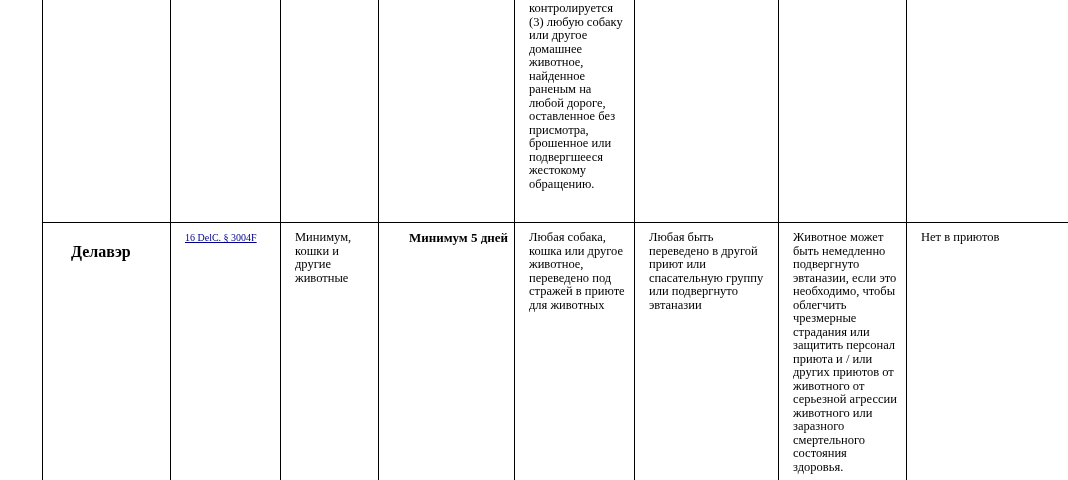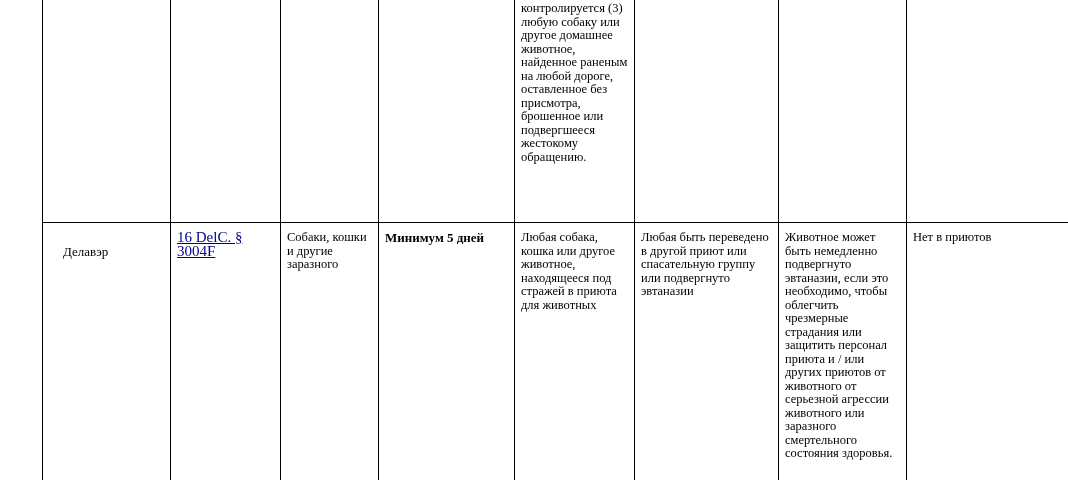--- a/index.html
+++ b/index.html
@@ -24,21 +24,21 @@
     position: absolute;
     left: 42px;
     top: 0px;
     width: 1026px;
     border-collapse: collapse;
     table-layout: fixed;
   }
   table.doc-table td {
     border: 1px solid #000000;
     vertical-align: top;
-    padding: 4px 6px 4px 6px;
+    padding: 4px 6px 4px 14px;
     font-family: "Liberation Serif", serif;
     font-size: 12.5px;
     line-height: 13.5px;
     word-wrap: break-word;
   }
   
   col.c0 { width: 128px; }
   col.c1 { width: 110px; }
   col.c2 { width: 98px; }
   col.c3 { width: 136px; }
@@ -55,37 +55,37 @@
   tr.row-top td.cell-content {
     padding-top: 2px;
   }
 
   tr.row-main td {
     height: 250px;
     padding-top: 8px;
   }
 
   .state-name {
-    font-weight: normal;
+    font-weight: bold;
     padding-left: 14px;
     display: block;
     padding-top: 14px;
-    font-size: 13px;
+    font-size: 16px;
   }
   .citation {
     color: #00008b;
     text-decoration: underline;
-    font-size: 15px;
+    font-size: 10px;
     line-height: 13.5px;
     display: block;
     cursor: pointer;
   }
   .bold-cell {
     font-weight: bold;
-    text-align: left;
+    text-align: right;
     font-size: 13px;
     display: block;
   }
   .plain {
     display: block;
   }
 </style>
 </head>
 <body>
 
@@ -117,27 +117,27 @@
       </tr>
 
       <tr class="row-main">
         <td>
           <span class="state-name">Делавэр</span>
         </td>
         <td>
           <span class="citation">16 DelC. § 3004F</span>
         </td>
         <td>
-          <span class="plain">Собаки, кошки и другие заразного</span>
+          <span class="plain">Минимум, кошки и другие животные</span>
         </td>
         <td>
           <span class="bold-cell">Минимум 5 дней</span>
         </td>
         <td>
-          <span class="plain">Любая собака, кошка или другое животное, находящееся под стражей в приюта для животных</span>
+          <span class="plain">Любая собака, кошка или другое животное, переведено под стражей в приюте для животных</span>
         </td>
         <td>
           <span class="plain">Любая быть переведено в другой приют или спасательную группу или подвергнуто эвтаназии</span>
         </td>
         <td>
           <span class="plain">Животное может быть немедленно подвергнуто эвтаназии, если это необходимо, чтобы облегчить чрезмерные страдания или защитить персонал приюта и / или других приютов от животного от серьезной агрессии животного или заразного смертельного состояния здоровья.</span>
         </td>
         <td>
           <span class="plain">Нет в приютов</span>
         </td>

